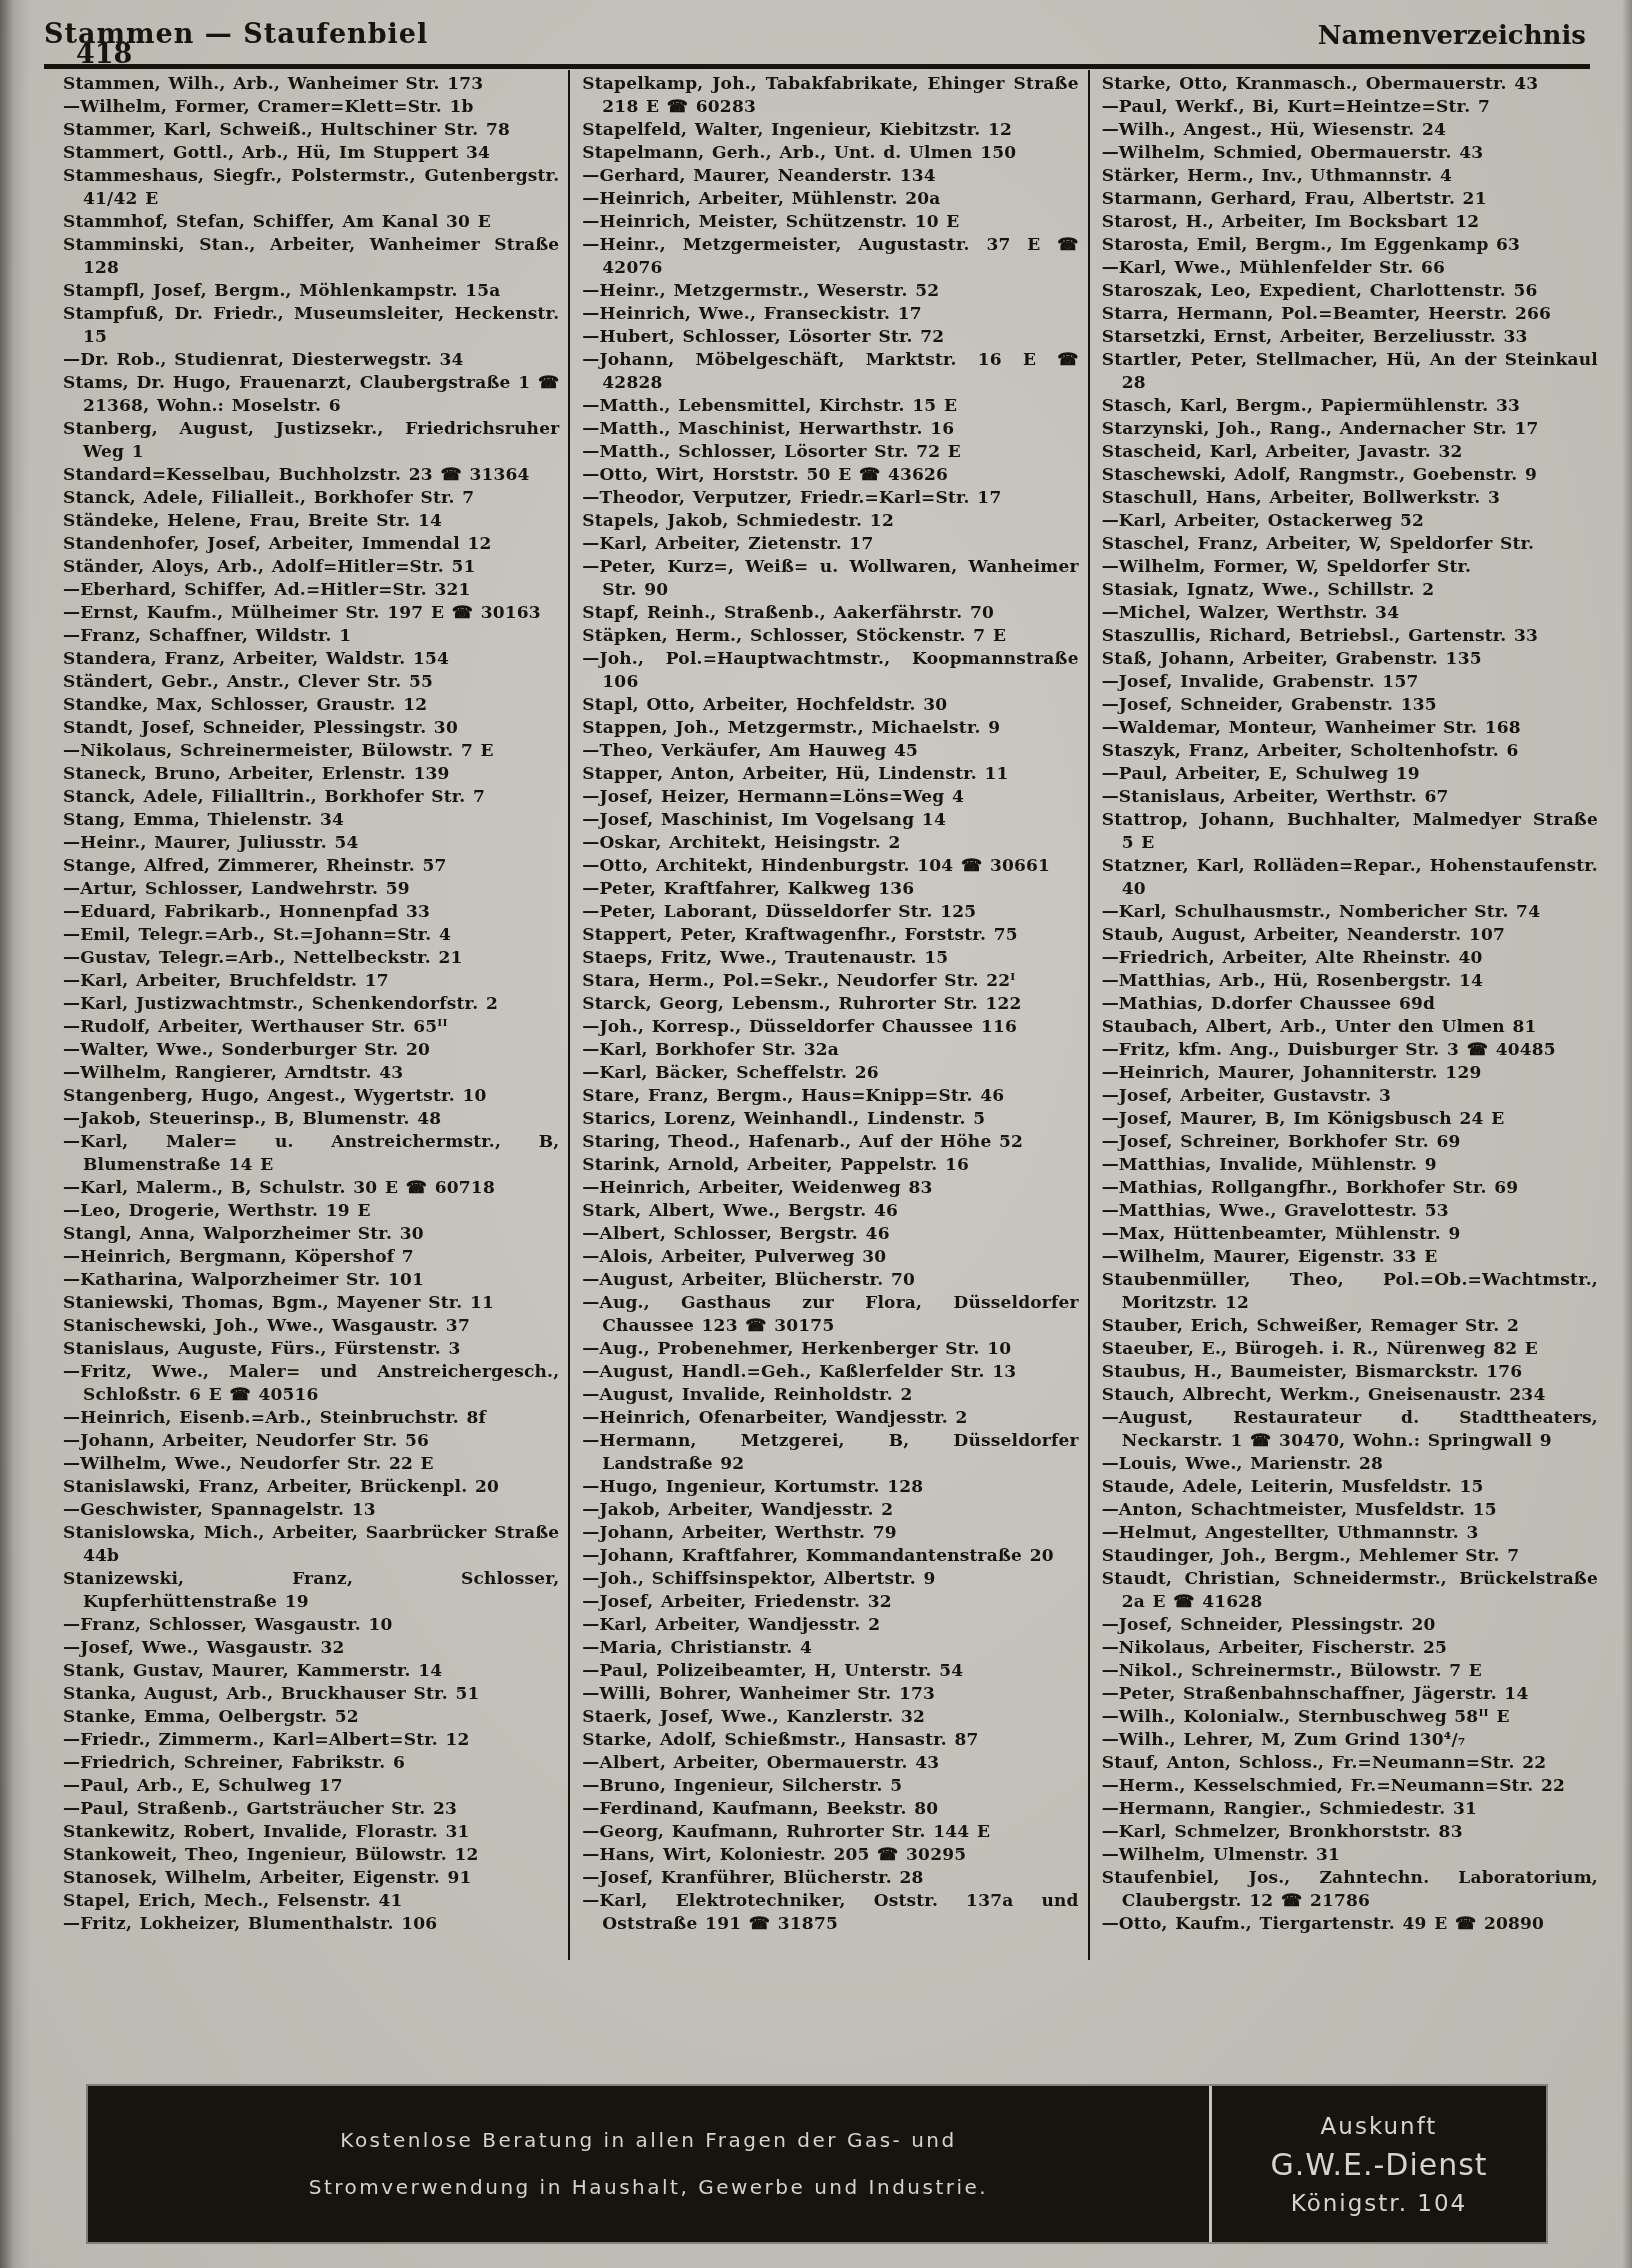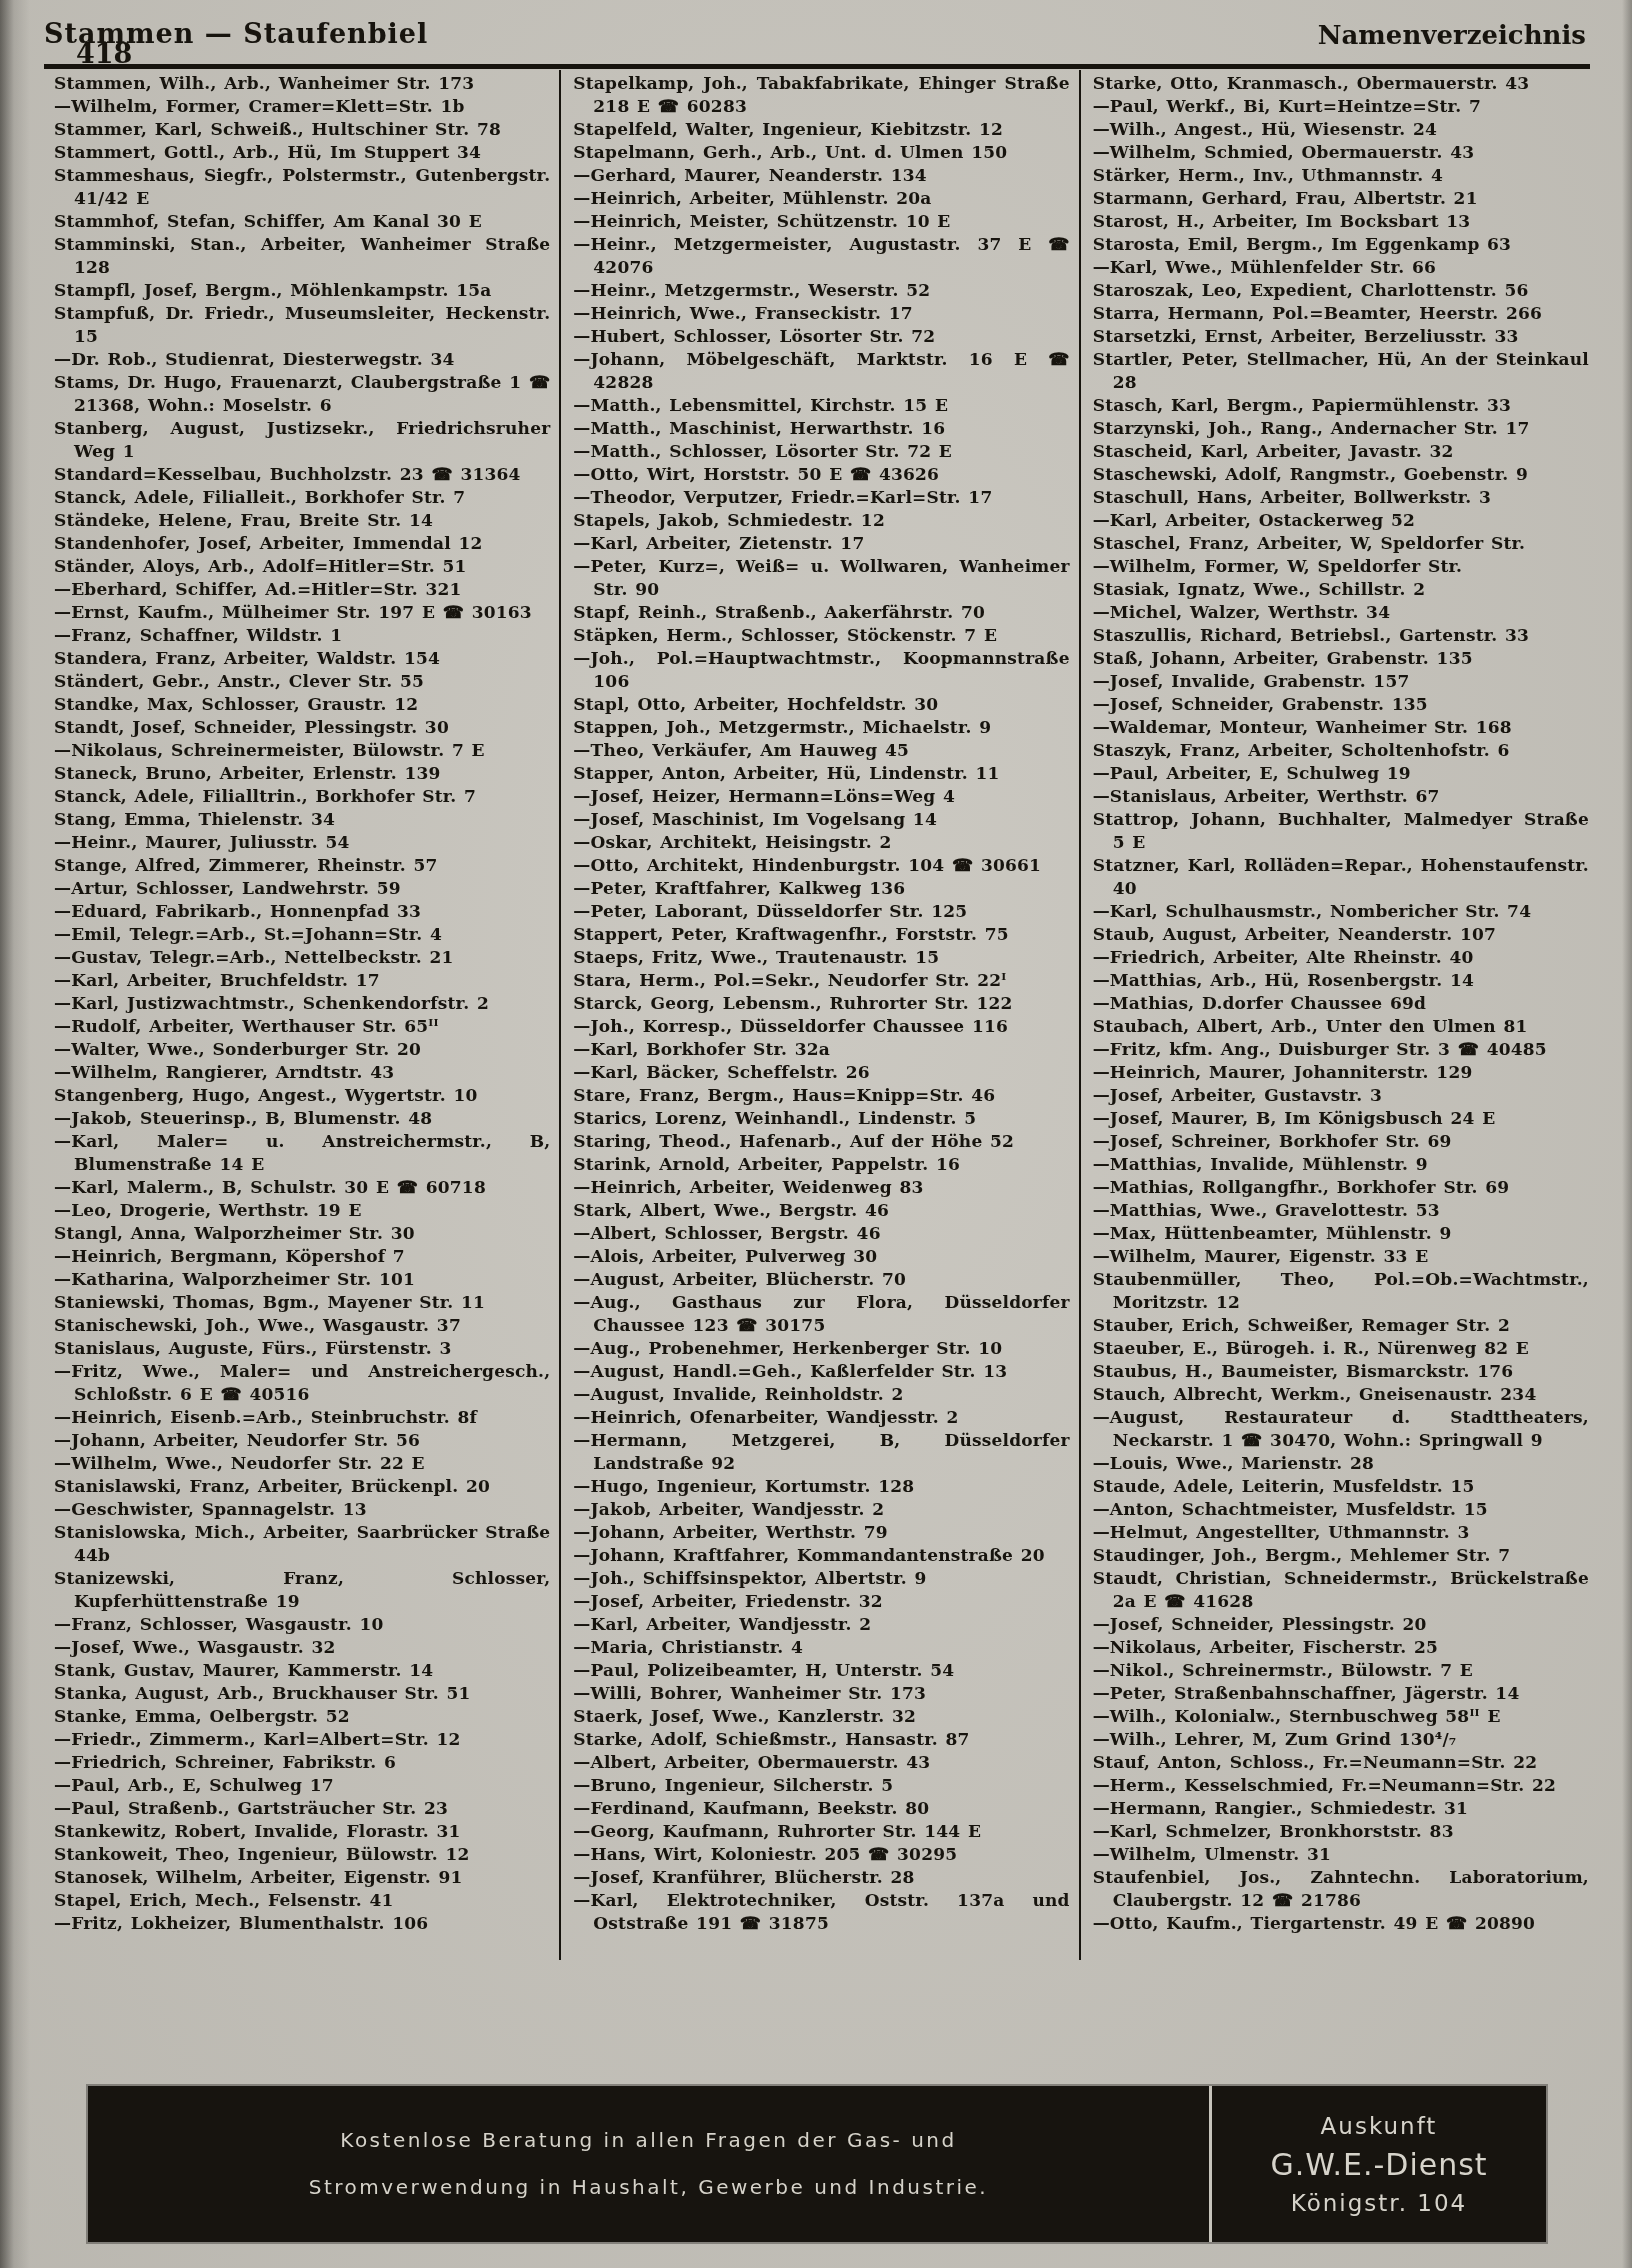--- a/index.html
+++ b/index.html
@@ -14,21 +14,21 @@
     font-family:"DejaVu Serif", serif;
     overflow:hidden;
   }
   .header { position:absolute; top:14px; left:44px; right:42px; height:50px;
             border-bottom:5px solid #17140e; }
   .page-num  { position:absolute; left:32px; top:24px; font-size:27px; font-weight:bold; }
   .head-title{ position:absolute; left:0; right:0; top:4px; text-align:left;
                font-size:27px; font-weight:bold; letter-spacing:1px; }
   .head-right{ position:absolute; right:4px; top:6px; font-size:26px; font-weight:bold; }
 
-  .columns { position:absolute; top:70px; left:42px; width:1556px; height:1890px;
+  .columns { position:absolute; top:70px; left:51px; width:1556px; height:1890px;
              display:flex; }
   .col { flex:1 1 0; padding:2px 9px 0 12px; border-left:2px solid #17140e; overflow:hidden; }
   .col:first-child { border-left:none; }
   .entry { margin:0; font-size:17px; line-height:23px; font-weight:bold;
            text-align:justify; text-indent:-20px; padding-left:20px;
            word-spacing:1.5px; letter-spacing:0.2px; }
 
   .ad { position:absolute; left:88px; right:86px; top:2086px; height:156px;
         background:#17140f; color:#d6d3ca; display:flex; align-items:stretch;
         font-family:"DejaVu Sans", sans-serif;
@@ -202,21 +202,21 @@
         <p class="entry">—Josef, Kranführer, Blücherstr. 28</p>
         <p class="entry">—Karl, Elektrotechniker, Oststr. 137a und Oststraße 191 ☎ 31875</p>
       </div>
     <div class="col">
         <p class="entry">Starke, Otto, Kranmasch., Obermauerstr. 43</p>
         <p class="entry">—Paul, Werkf., Bi, Kurt=Heintze=Str. 7</p>
         <p class="entry">—Wilh., Angest., Hü, Wiesenstr. 24</p>
         <p class="entry">—Wilhelm, Schmied, Obermauerstr. 43</p>
         <p class="entry">Stärker, Herm., Inv., Uthmannstr. 4</p>
         <p class="entry">Starmann, Gerhard, Frau, Albertstr. 21</p>
-        <p class="entry">Starost, H., Arbeiter, Im Bocksbart 13</p>
+        <p class="entry">Starost, H., Arbeiter, Im Bocksbart 12</p>
         <p class="entry">Starosta, Emil, Bergm., Im Eggenkamp 63</p>
         <p class="entry">—Karl, Wwe., Mühlenfelder Str. 66</p>
         <p class="entry">Staroszak, Leo, Expedient, Charlottenstr. 56</p>
         <p class="entry">Starra, Hermann, Pol.=Beamter, Heerstr. 266</p>
         <p class="entry">Starsetzki, Ernst, Arbeiter, Berzeliusstr. 33</p>
         <p class="entry">Startler, Peter, Stellmacher, Hü, An der Steinkaul 28</p>
         <p class="entry">Stasch, Karl, Bergm., Papiermühlenstr. 33</p>
         <p class="entry">Starzynski, Joh., Rang., Andernacher Str. 17</p>
         <p class="entry">Stascheid, Karl, Arbeiter, Javastr. 32</p>
         <p class="entry">Staschewski, Adolf, Rangmstr., Goebenstr. 9</p>

